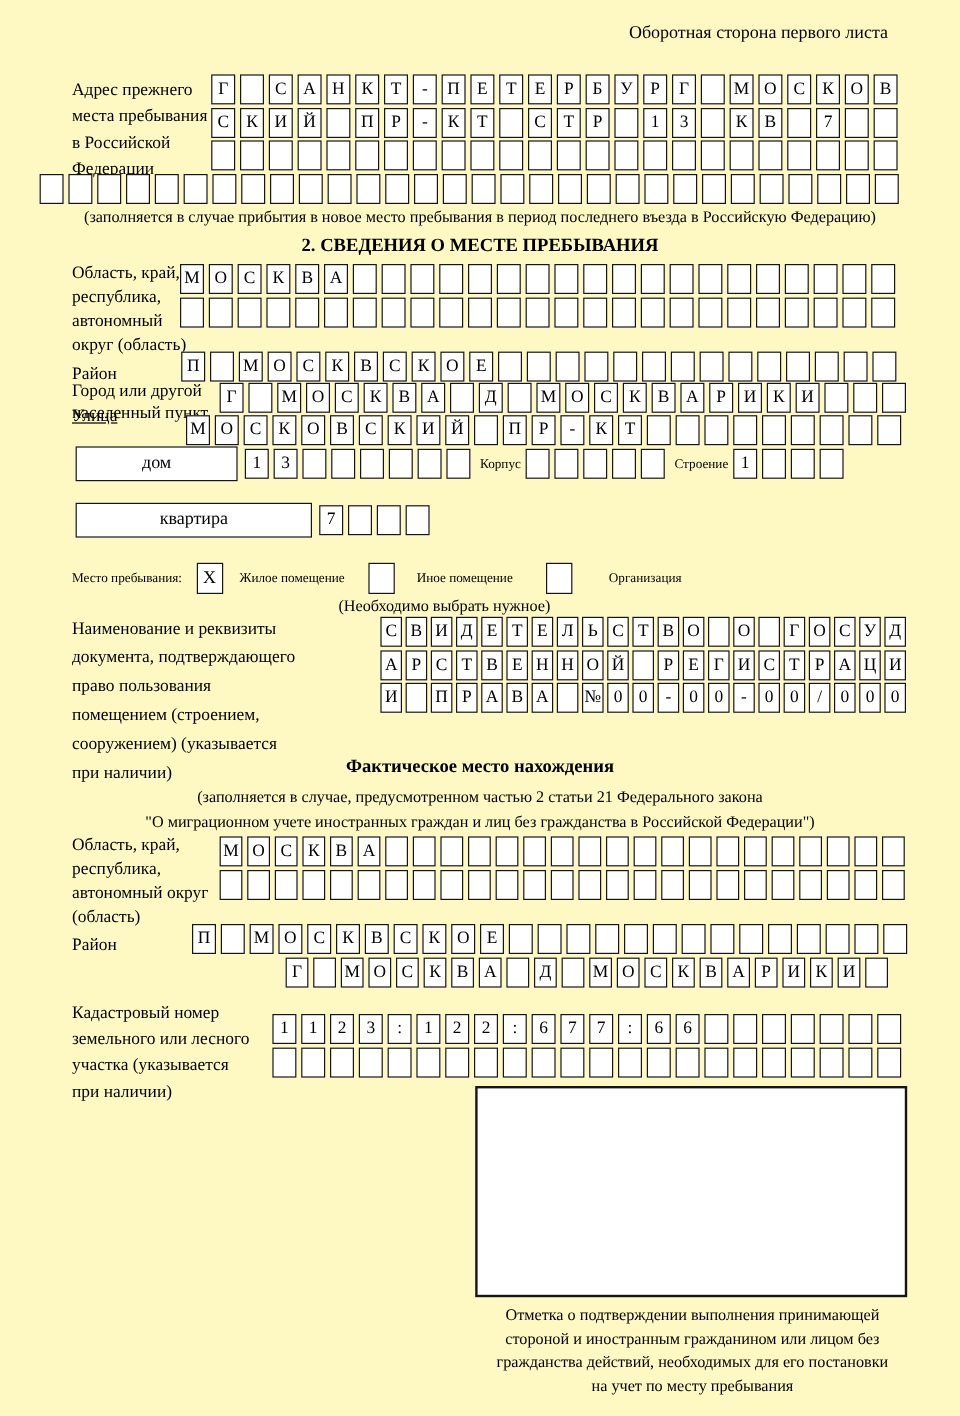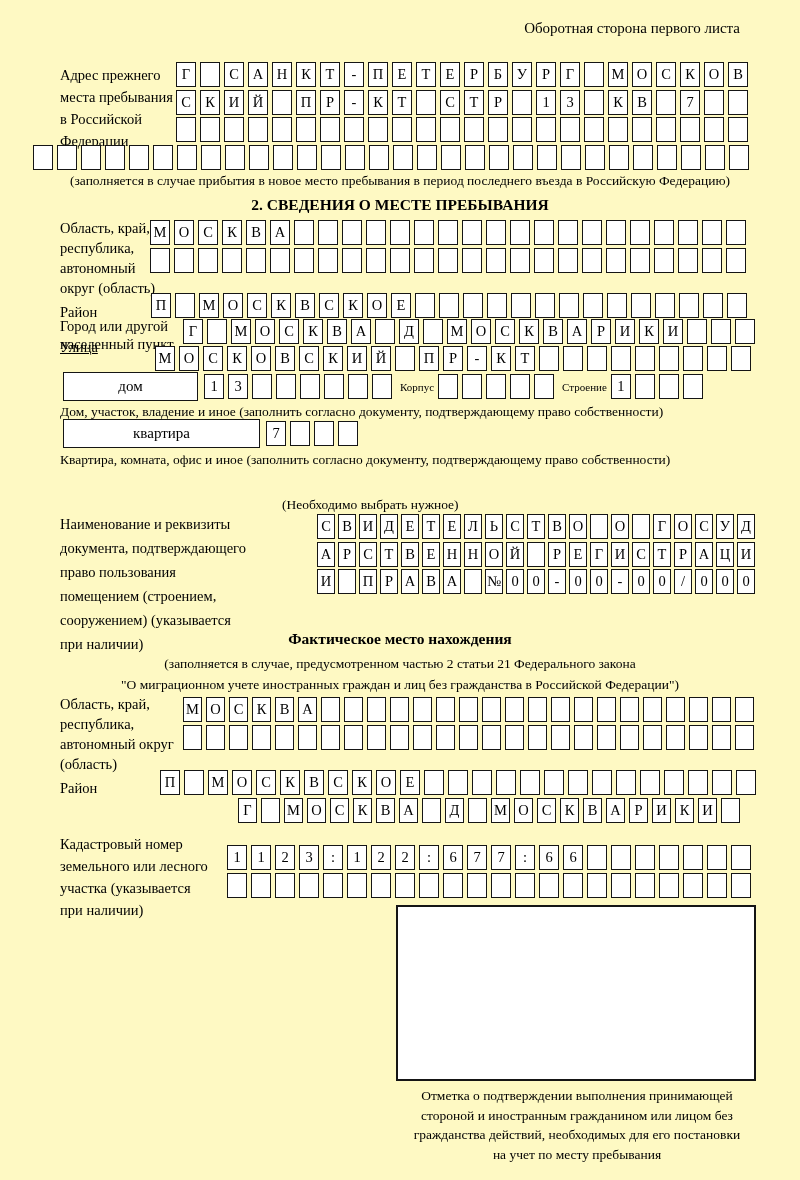--- a/index.html
+++ b/index.html
@@ -366,33 +366,40 @@
         <span class="cell"></span>
       </span>
     <span class="inline-lbl" id="stroenie-lbl">Строение</span>
     <span class="cellrow" id="stroenie-cells">
         <span class="cell">1</span>
         <span class="cell"></span>
         <span class="cell"></span>
         <span class="cell"></span>
       </span>
   </div>
-  <div class="abs note" id="dom-note">Дом, участок, владение и иное (заполнить согласно документу, подтверждающему право собственности)</div>
 
   <div class="abs" id="kv-row">
     <span class="fieldbox" id="kv-box">квартира</span>
     <span class="cellrow" id="kv-cells">
         <span class="cell">7</span>
         <span class="cell"></span>
         <span class="cell"></span>
         <span class="cell"></span>
       </span>
   </div>
-  <div class="abs note" id="kv-note">Квартира, комната, офис и иное (заполнить согласно документу, подтверждающему право собственности)</div>
-
+
+  <div class="abs" id="mesto-row">
+    <span class="inline-lbl">Место пребывания:</span>
+    <span class="chk" id="chk1">X</span>
+    <span class="inline-lbl" id="chk1-lbl">Жилое помещение</span>
+    <span class="chk" id="chk2"></span>
+    <span class="inline-lbl" id="chk2-lbl">Иное помещение</span>
+    <span class="chk" id="chk3"></span>
+    <span class="inline-lbl" id="chk3-lbl">Организация</span>
+  </div>
   <div class="abs note" id="mesto-note">(Необходимо выбрать нужное)</div>
 
   <div class="abs lbl" id="doc-lbl">Наименование и реквизиты
 документа, подтверждающего
 право пользования
 помещением (строением,
 сооружением) (указывается
 при наличии)</div>
   <div class="abs rows" id="doc-rows">
     <div class="cellrow cells-18">

